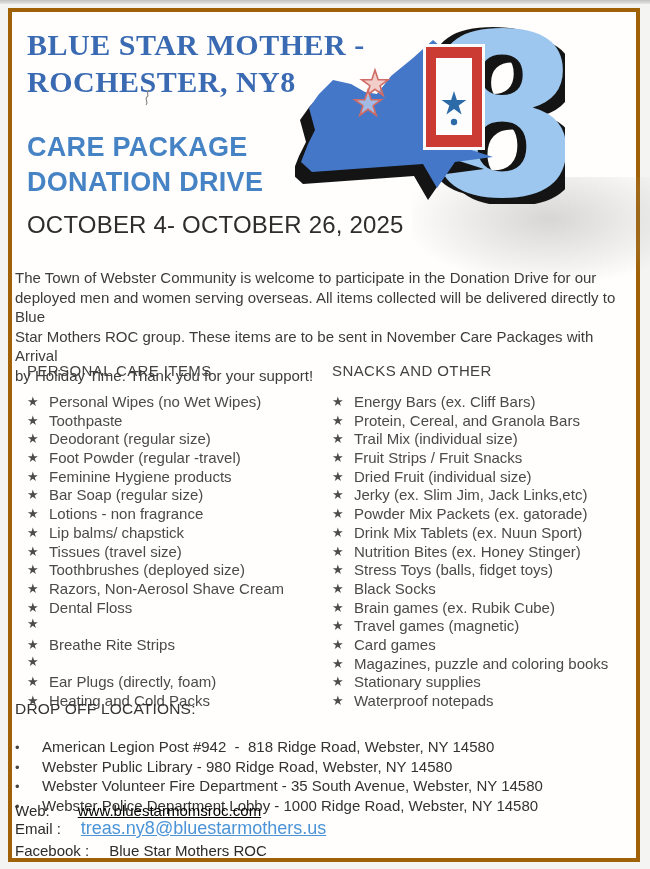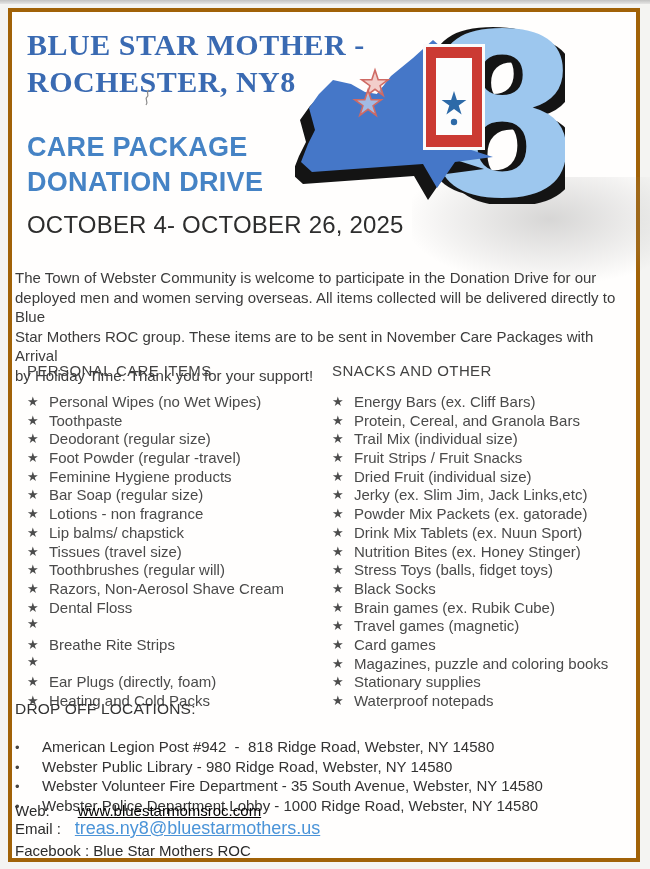--- a/index.html
+++ b/index.html
@@ -27,23 +27,23 @@
   .drophead{left:3px;top:688px;font-size:15.5px;color:#333;
     letter-spacing:.2px;}
   .locs{left:3px;top:726px;width:600px;}
   .loc{display:flex;align-items:baseline;height:19.5px;}
   .dot{width:27px;flex:none;font-size:13px;color:#444;}
   .loctext{font-size:15px;color:#333;white-space:pre;}
   
   .webline{left:3px;top:790px;font-size:15px;color:#2b2b2b;}
   .weburl{margin-left:28px;color:#000000;text-decoration:underline;}
   .emailline{left:3px;top:806px;font-size:15px;color:#2b2b2b;}
-  .emailaddr{margin-left:14px;font-size:18px;color:#4b94d8;text-decoration:underline;}
+  .emailaddr{margin-left:20px;font-size:18px;color:#4b94d8;text-decoration:underline;}
   .fbline{left:3px;top:830px;font-size:15px;color:#2b2b2b;}
-  .fbname{margin-left:4px;text-align:right;}
+  .fbname{margin-left:20px;text-align:right;}
   
   .logo{left:283px;top:12px;width:270px;height:180px;}
   .num{font-family:"DejaVu Sans",sans-serif;font-weight:bold;font-size:225px;}
   .haze{left:400px;top:165px;width:250px;height:105px;pointer-events:none;
     background:radial-gradient(ellipse at 55% 40%,rgba(110,110,110,.28),rgba(160,160,160,.12) 55%,transparent 75%);}
   .artifact{left:130px;top:76px;}
 </style>
 </head>
 <body>
 
@@ -132,21 +132,21 @@
     <div class="li">
         <span class="st">★</span>
         <span class="lt">Lip balms/ chapstick</span>
       </div>
     <div class="li">
         <span class="st">★</span>
         <span class="lt">Tissues (travel size)</span>
       </div>
     <div class="li">
         <span class="st">★</span>
-        <span class="lt">Toothbrushes (regular will)</span>
+        <span class="lt">Toothbrushes (deployed size)</span>
       </div>
     <div class="li">
         <span class="st">★</span>
         <span class="lt">Razors, Non-Aerosol Shave Cream</span>
       </div>
     <div class="li">
         <span class="st">★</span>
         <span class="lt">Dental Floss</span>
       </div>
     <div class="li">

